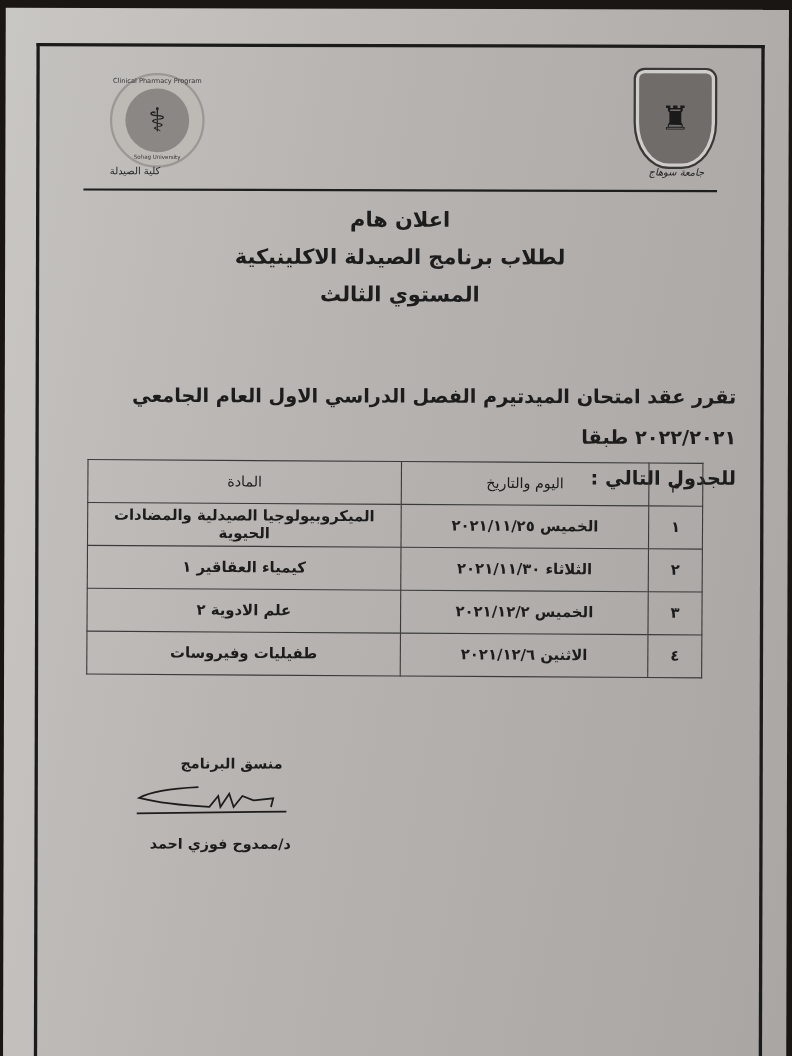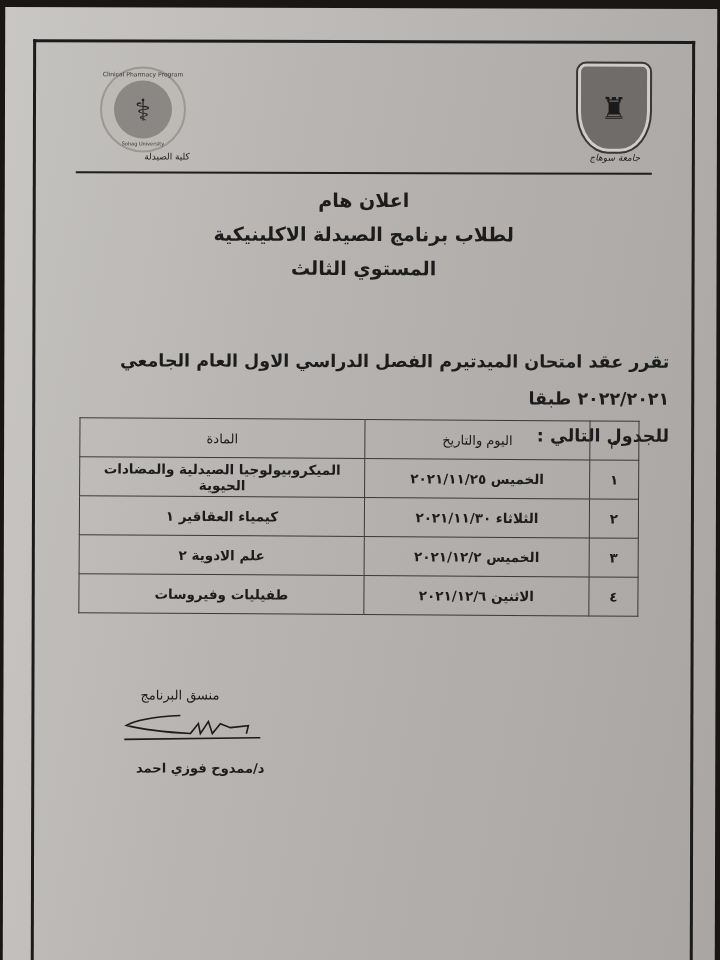--- a/index.html
+++ b/index.html
@@ -18,36 +18,36 @@
       position: absolute; left: 28px; top: 32px; width: 656px; height: 940px;
       border-left: 3px solid #1b1b1b; border-top: 3px solid #1b1b1b; border-right: 3px solid #1b1b1b;
       background: linear-gradient(100deg, #c3c1be 0%, #b6b3b0 40%, #a9a6a3 100%);
     }
     .header { position: absolute; left: 20px; right: 20px; top: 12px; height: 106px; }
     .logo-left { position: absolute; left: 44px; top: 12px; width: 82px; height: 82px; border-radius: 50%;
       background: #bdbab6; border: 2px solid #9a9794; display:flex; align-items:center; justify-content:center; }
     .logo-left .inner { width: 58px; height: 58px; border-radius: 50%; background: #8a8784; display:flex; align-items:center; justify-content:center; font-size: 30px; color:#222; }
     .logo-left .arc { position:absolute; top: 2px; font-size: 6px; color:#333; width:100%; text-align:center; }
     .logo-left .arc-b { position:absolute; bottom: 4px; font-size: 5px; color:#333; width:100%; text-align:center; }
-    .caption-left { position: absolute; left: 44px; top: 97px; font-size: 9px; color:#222; width: 90px; text-align:right; direction: rtl; }
+    .caption-left { position: absolute; left: 44px; top: 97px; font-size: 9px; color:#222; width: 90px; text-align:left; direction: rtl; }
     .logo-right { position: absolute; right: 22px; top: 8px; width: 66px; height: 82px;
       background: #6f6c69; border: 3px solid #cfcdca; outline: 2px solid #3a3836;
       border-radius: 8px 8px 30px 30px / 8px 8px 40px 40px; display:flex; align-items:center; justify-content:center; color:#1a1a1a; font-size: 30px; }
     .caption-right { position: absolute; right: 22px; top: 97px; font-size: 9px; color:#222; width: 70px; text-align:center; direction: rtl; font-style: italic; }
     .rule { position: absolute; left: 20px; right: 20px; top: 117px; height: 2px; background: #1e1e1e; }
     .titles { position: absolute; left: 0; right: 0; top: 140px; text-align: center; direction: rtl; color: #1c1c1c; font-weight: bold; }
     .titles div { font-size: 19px; line-height: 34px; }
     .intro { position: absolute; right: 22px; left: 20px; top: 300px; direction: rtl; text-align: right; color:#1c1c1c; font-weight: bold; font-size: 17.5px; line-height: 37px; }
     table.sched { position: absolute; left: 44px; top: 376px; width: 560px; border-collapse: collapse; direction: rtl; color:#1c1c1c; transform: rotate(0.2deg); }
     table.sched td, table.sched th { border: 1.5px solid #3a3a3a; height: 38px; font-size: 13.5px; font-weight: bold; text-align: center; padding: 0 6px; }
     table.sched th { font-weight: normal; font-size: 13px; }
     .col-n { width: 36px; }
     .col-d { width: 212px; }
     .sig { position: absolute; left: 86px; top: 645px; direction: rtl; color:#1c1c1c; }
-    .sig .role { position:absolute; left: 20px; top: 0; width: 140px; font-size: 13px; font-weight: normal; text-align: left; white-space: nowrap; }
+    .sig .role { position:absolute; left: 20px; top: 0; width: 140px; font-size: 13px; font-weight: bold; text-align: center; white-space: nowrap; }
     .sig svg { position:absolute; left: 0; top: 22px; }
     .sig .name { position:absolute; left: 0; top: 73px; width: 160px; font-size: 13px; font-weight: bold; text-align: center; white-space: nowrap; }
   </style>
 </head>
 <body>
 
 <div class="paper">
   <div class="frame">
     <div class="header">
       <div class="logo-left">

